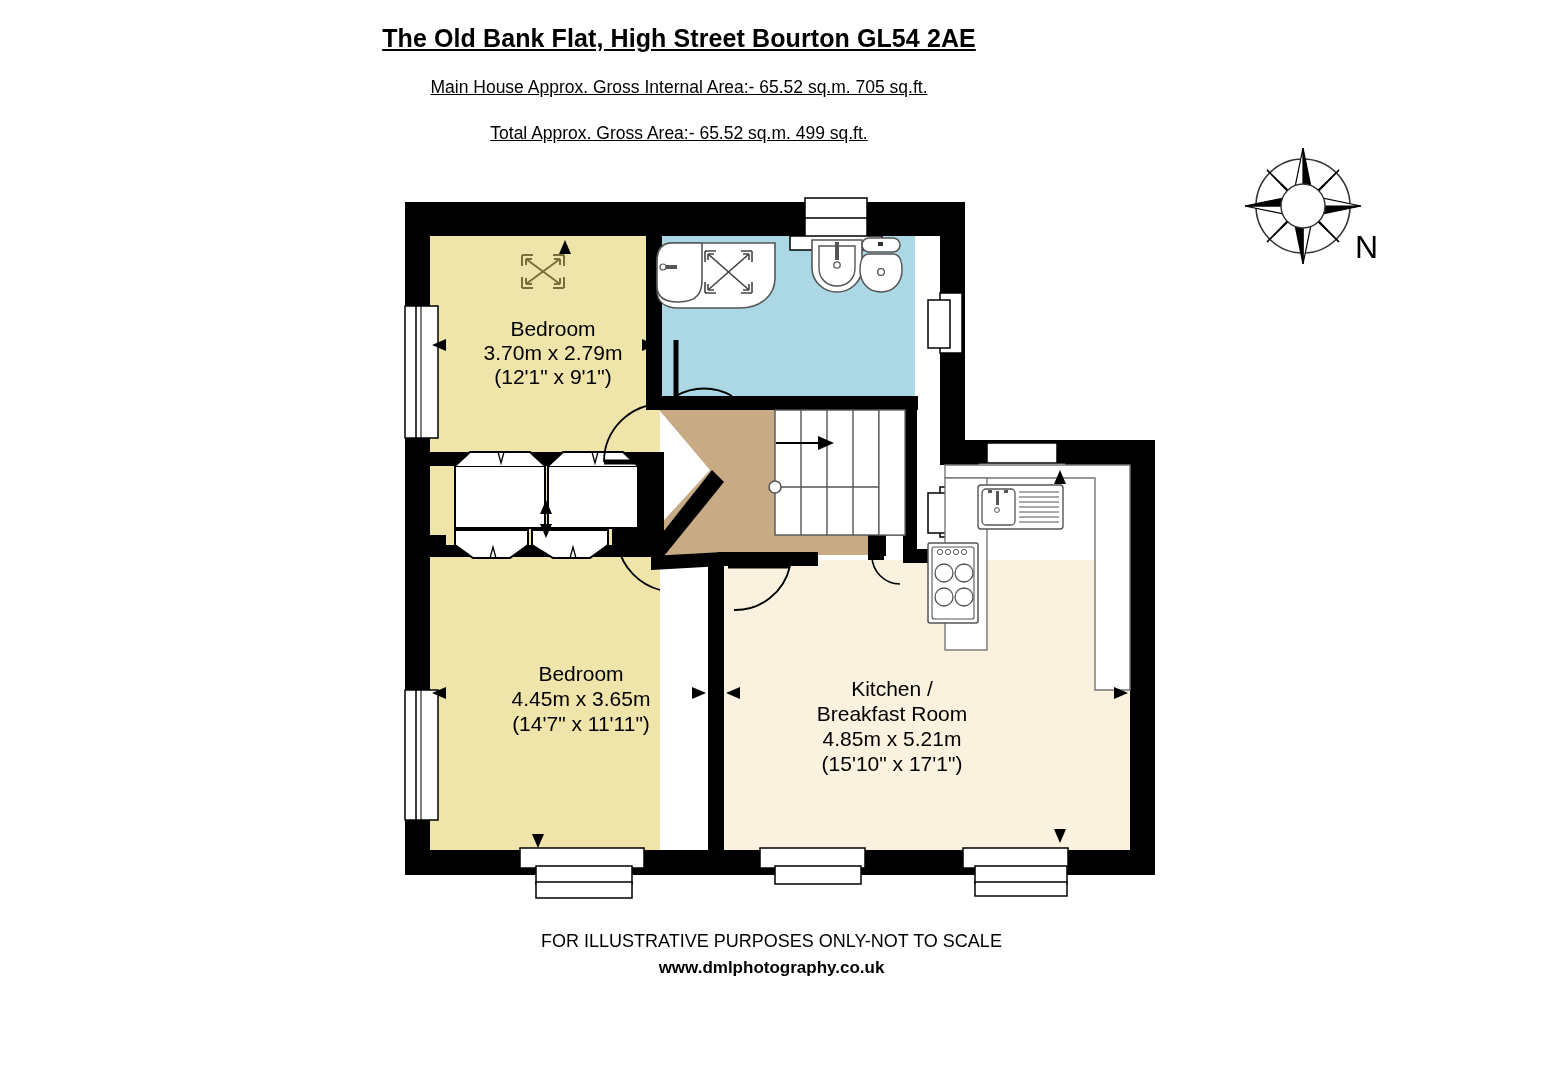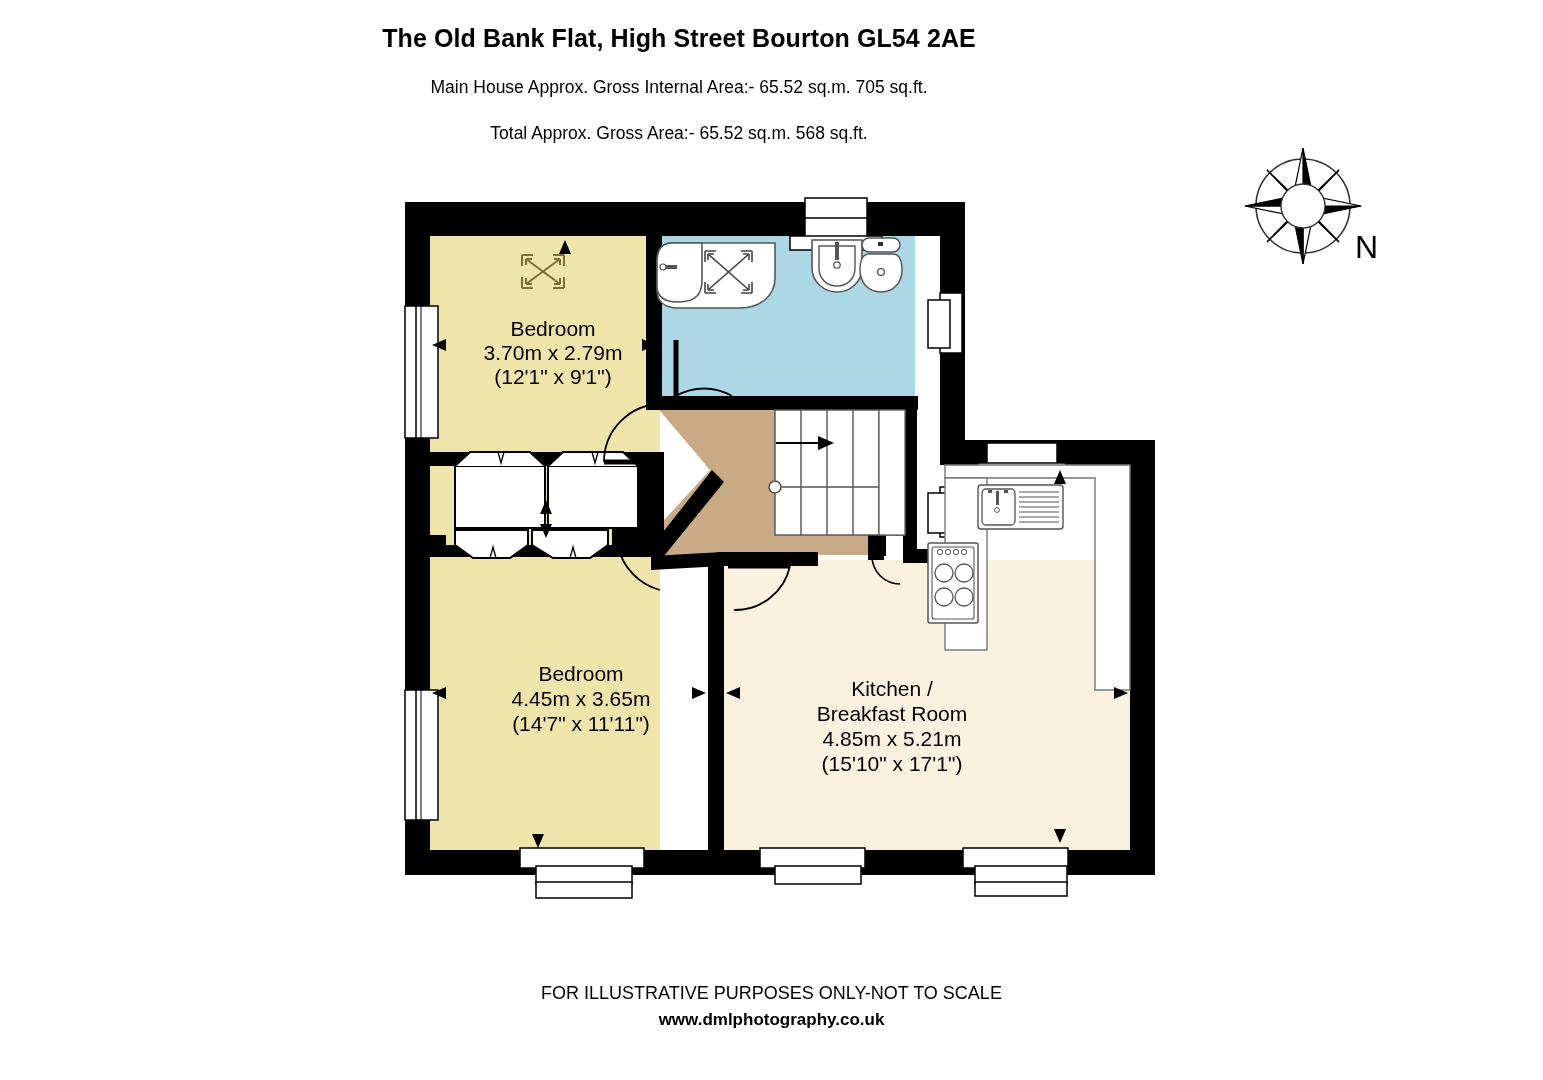--- a/index.html
+++ b/index.html
@@ -1,40 +1,40 @@
 <!DOCTYPE html>
 <html><head>
 <meta charset="utf-8">
 <style>
   html,body{margin:0;padding:0;background:#ffffff;}
   body{
     width:1543px;height:1080px;position:relative;overflow:hidden;
     font-family:"Liberation Sans", sans-serif;color:#000;
   }
-  .header{position:absolute;left:0;top:22px;width:1358px;text-align:center;}
+  .header{position:absolute;left:0;top:22px;width:1358px;text-align:center;text-decoration:underline;}
   .title{font-size:25px;font-weight:bold;letter-spacing:0.1px;line-height:1.28;}
   .sub{font-size:17.5px;line-height:1.42;margin-top:21px;}
-  .footer{position:absolute;left:0;top:980px;width:1543px;text-align:center;}
+  .footer{position:absolute;left:0;top:928px;width:1543px;text-align:center;}
   .f1{font-size:18px;line-height:1.45;}
   .f2{font-size:18px;line-height:1.45;}
   .f3{font-size:18px;line-height:1.45;}
   .f4{font-size:17px;line-height:1.6;font-weight:bold;}
   .rhh-glyph{display:inline-block;vertical-align:middle;margin-right:4px;}
   .plan{position:absolute;left:0;top:0;width:1543px;height:1080px;}
   .compass-label{font-size:32px;font-weight:400;}
   svg{display:block;}
   .roomtext{font-size:21px;}
 </style>
 </head>
 <body>
 
 <div class="header">
   <div class="title">The Old Bank Flat, High Street Bourton GL54 2AE</div>
   <div class="sub">Main House Approx. Gross Internal Area:- 65.52 sq.m. 705 sq.ft.</div>
-  <div class="sub">Total Approx. Gross Area:- 65.52 sq.m. 568 sq.ft.</div>
+  <div class="sub">Total Approx. Gross Area:- 65.52 sq.m. 499 sq.ft.</div>
 </div>
 
 <div class="plan">
 <svg width="1543" height="1080" viewBox="0 0 1543 1080" xmlns="http://www.w3.org/2000/svg">
 
   <g>
 
     <rect x="428" y="236" width="232" height="225" fill="#EFE4AA"></rect>
 
     <path d="M660 236 L915 236 L915 396 L660 396 Z" fill="#ABD8E4"></path>

